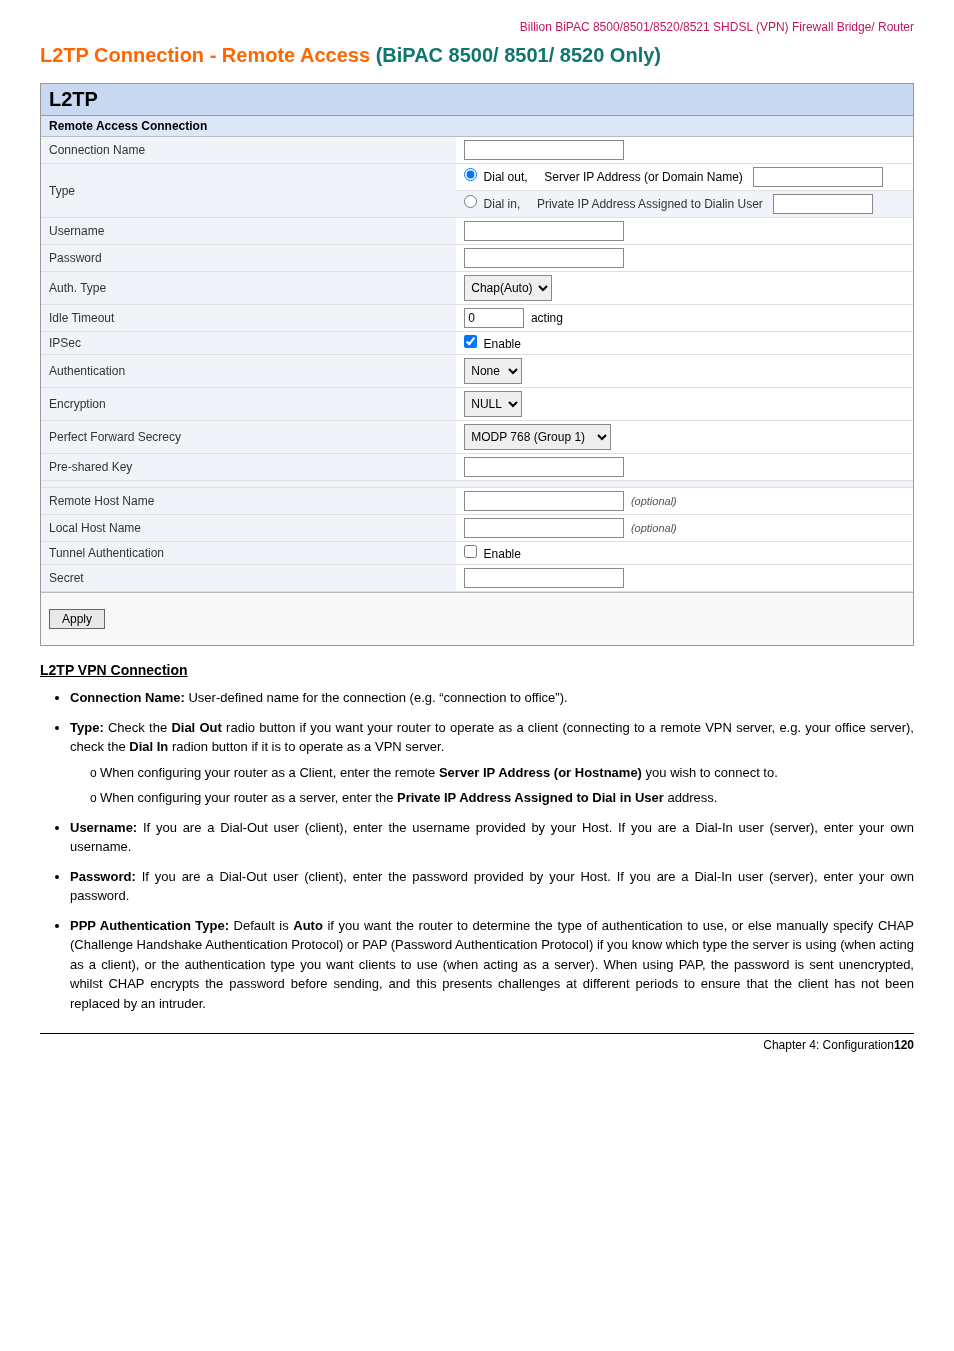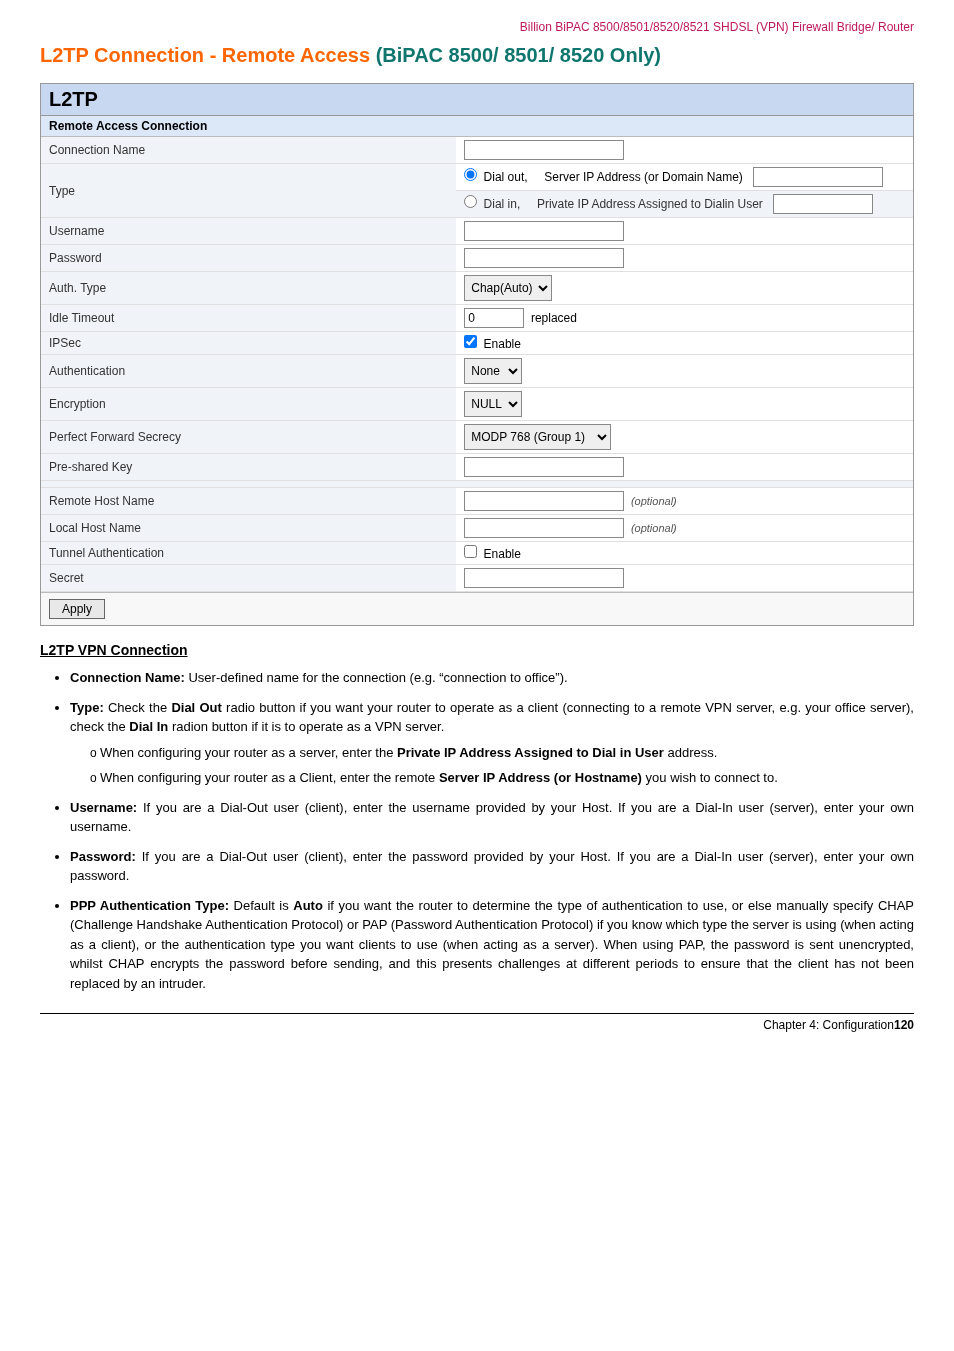--- a/index.html
+++ b/index.html
@@ -74,21 +74,21 @@
       height: 26px;
       padding: 0 2px;
     }
     input[type="radio"] {
       margin-right: 3px;
     }
     input[type="checkbox"] {
       margin-right: 3px;
     }
     .apply-row {
-      padding: 6px 8px;
+      padding: 16px 8px;
       background: #f8f8f8;
       border-top: 1px solid #bbb;
     }
     .apply-btn {
       padding: 2px 12px;
       font-size: 12px;
       border: 1px solid #666;
       background: #e8e8e8;
       cursor: pointer;
     }
@@ -224,21 +224,21 @@
           <option>CHAP</option>
           <option>PAP</option>
         </select>
       </td>
     </tr>
 
     <tr>
       <td>Idle Timeout</td>
       <td>
         <input type="text" style="width: 60px;" value="0">
-        &nbsp;<span>replaced</span>
+        &nbsp;<span>acting</span>
       </td>
     </tr>
 
     <tr>
       <td>IPSec</td>
       <td>
         <input type="checkbox" checked="" style="">
         <span>Enable</span>
       </td>
     </tr>
@@ -331,24 +331,24 @@
   <ul class="desc-list">
 
     <li>
       <strong>Connection Name:</strong><span> User-defined name for the connection (e.g. “connection to office”).</span>
     </li>
 
     <li>
       <strong>Type:</strong><span> Check the </span><strong>Dial Out</strong><span> radio button if you want your router to operate as a client (connecting to a remote VPN server, e.g. your office server), check the </span><strong>Dial In</strong><span> radion button if it is to operate as a VPN server.</span>
       <ul class="sub-list">
         <li>
-          <span>When configuring your router as a server, enter the </span><strong>Private IP Address Assigned to Dial in User</strong><span> address.</span>
+          <span>When configuring your router as a Client, enter the remote </span><strong>Server IP Address (or Hostname)</strong><span> you wish to connect to.</span>
         </li>
         <li>
-          <span>When configuring your router as a Client, enter the remote </span><strong>Server IP Address (or Hostname)</strong><span> you wish to connect to.</span>
+          <span>When configuring your router as a server, enter the </span><strong>Private IP Address Assigned to Dial in User</strong><span> address.</span>
         </li>
       </ul>
     </li>
 
     <li>
       <strong>Username:</strong><span> If you are a Dial-Out user (client), enter the username provided by your Host. If you are a Dial-In user (server), enter your own username.</span>
     </li>
 
     <li>
       <strong>Password:</strong><span> If you are a Dial-Out user (client), enter the password provided by your Host. If you are a Dial-In user (server), enter your own password.</span>

